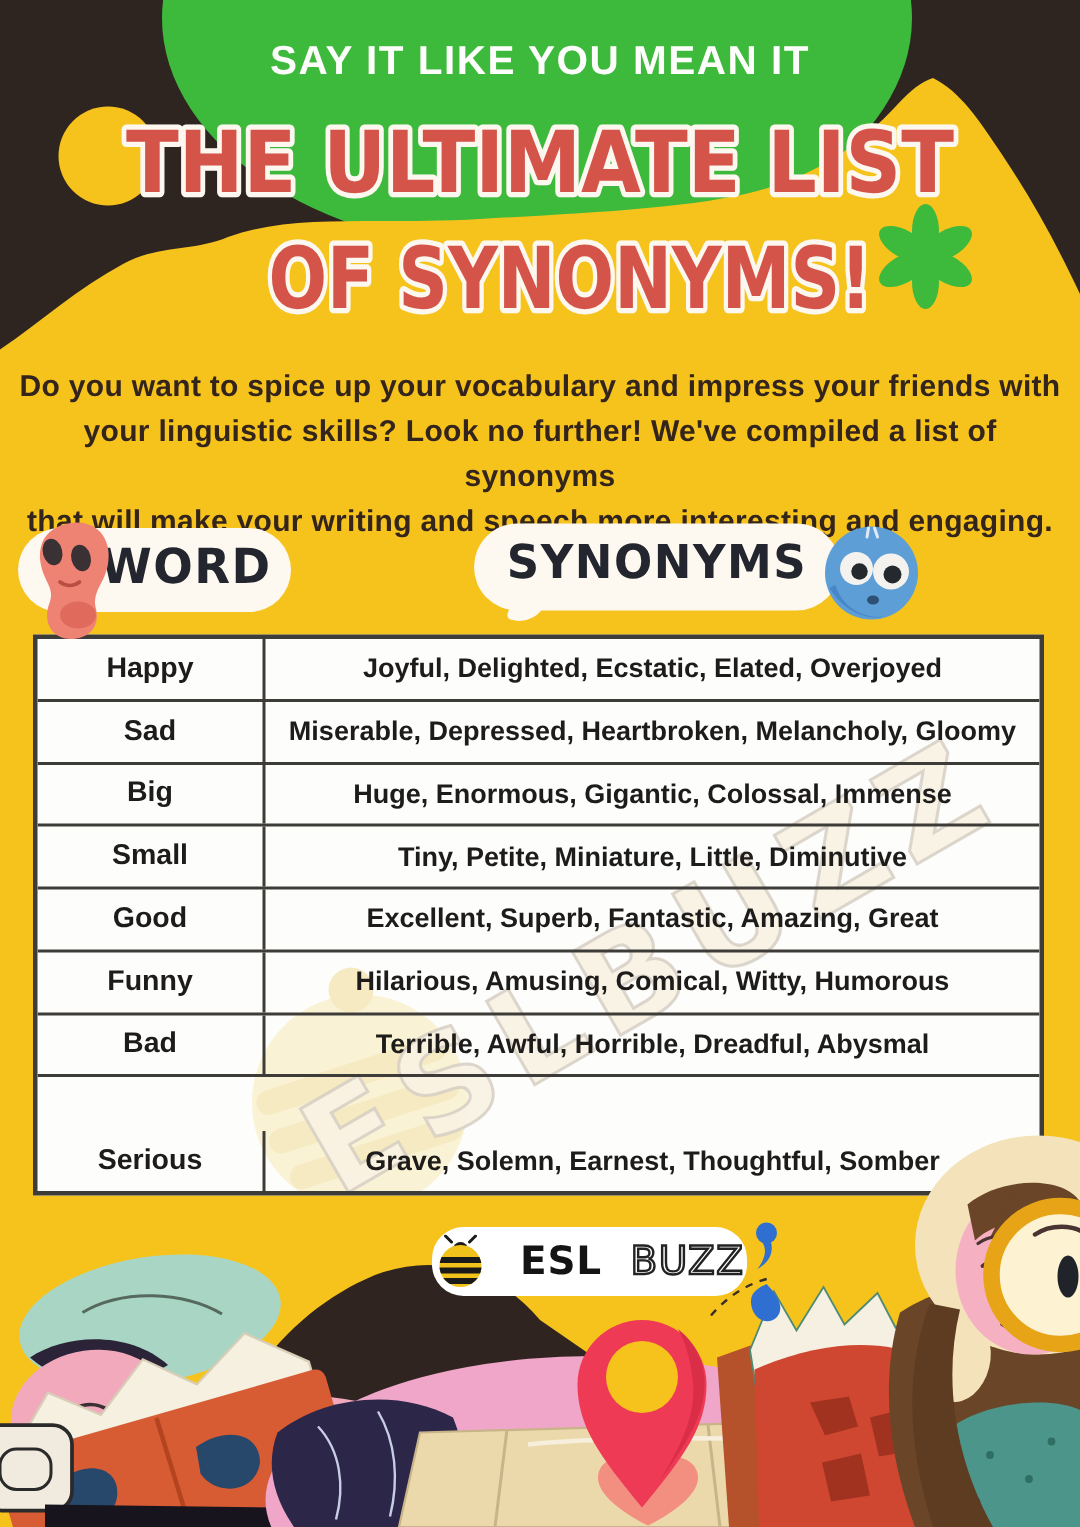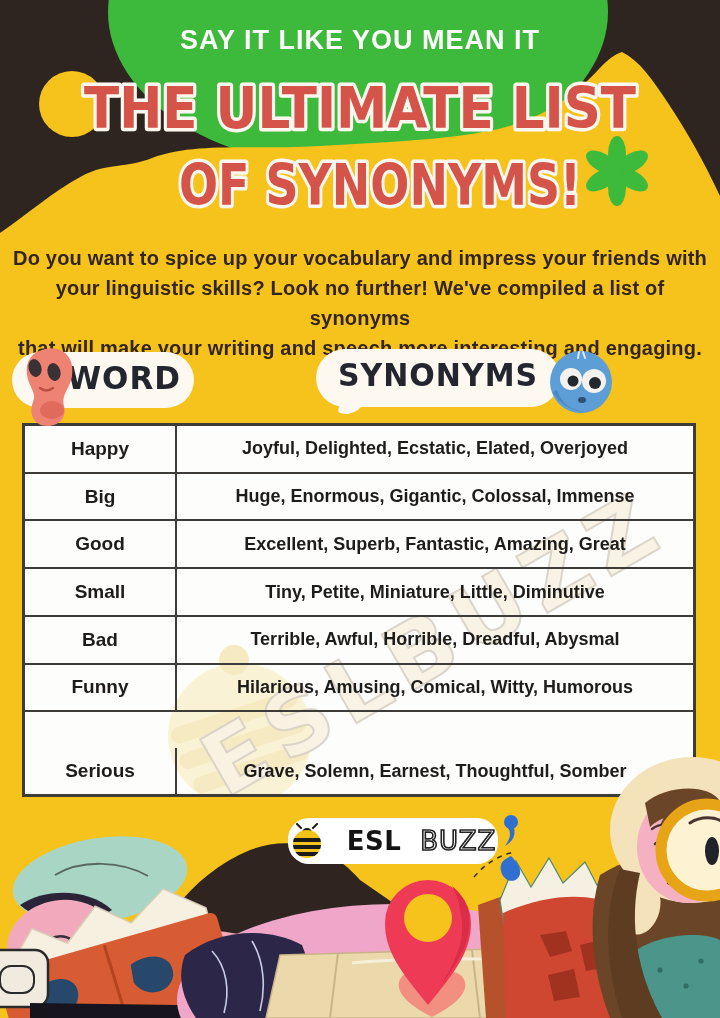--- a/index.html
+++ b/index.html
@@ -149,44 +149,48 @@
       </g>
       <circle cx="28" cy="8" r="5" fill="#eecf6f"></circle>
     </svg>
     <div class="wm-text">ESLBUZZ</div>
     <div class="rows-host">
     <div class="t-row">
       <div class="t-word">Happy</div>
       <div class="t-syn">Joyful, Delighted, Ecstatic, Elated, Overjoyed</div>
     </div>
 
+    <div class="t-row">
+      <div class="t-word">Sad</div>
+      <div class="t-syn">Miserable, Depressed, Heartbroken, Melancholy, Gloomy</div>
+    </div>
 
     <div class="t-row">
       <div class="t-word">Big</div>
       <div class="t-syn">Huge, Enormous, Gigantic, Colossal, Immense</div>
     </div>
 
     <div class="t-row">
+      <div class="t-word">Small</div>
+      <div class="t-syn">Tiny, Petite, Miniature, Little, Diminutive</div>
+    </div>
+
+    <div class="t-row">
       <div class="t-word">Good</div>
       <div class="t-syn">Excellent, Superb, Fantastic, Amazing, Great</div>
     </div>
 
     <div class="t-row">
-      <div class="t-word">Small</div>
-      <div class="t-syn">Tiny, Petite, Miniature, Little, Diminutive</div>
+      <div class="t-word">Funny</div>
+      <div class="t-syn">Hilarious, Amusing, Comical, Witty, Humorous</div>
     </div>
 
     <div class="t-row">
       <div class="t-word">Bad</div>
       <div class="t-syn">Terrible, Awful, Horrible, Dreadful, Abysmal</div>
-    </div>
-
-    <div class="t-row">
-      <div class="t-word">Funny</div>
-      <div class="t-syn">Hilarious, Amusing, Comical, Witty, Humorous</div>
     </div>
 
     <div class="t-row">
       <div class="t-word">Serious</div>
       <div class="t-syn">Grave, Solemn, Earnest, Thoughtful, Somber</div>
     </div>
   </div>
   </div>
 
   <div class="logo-pill">

